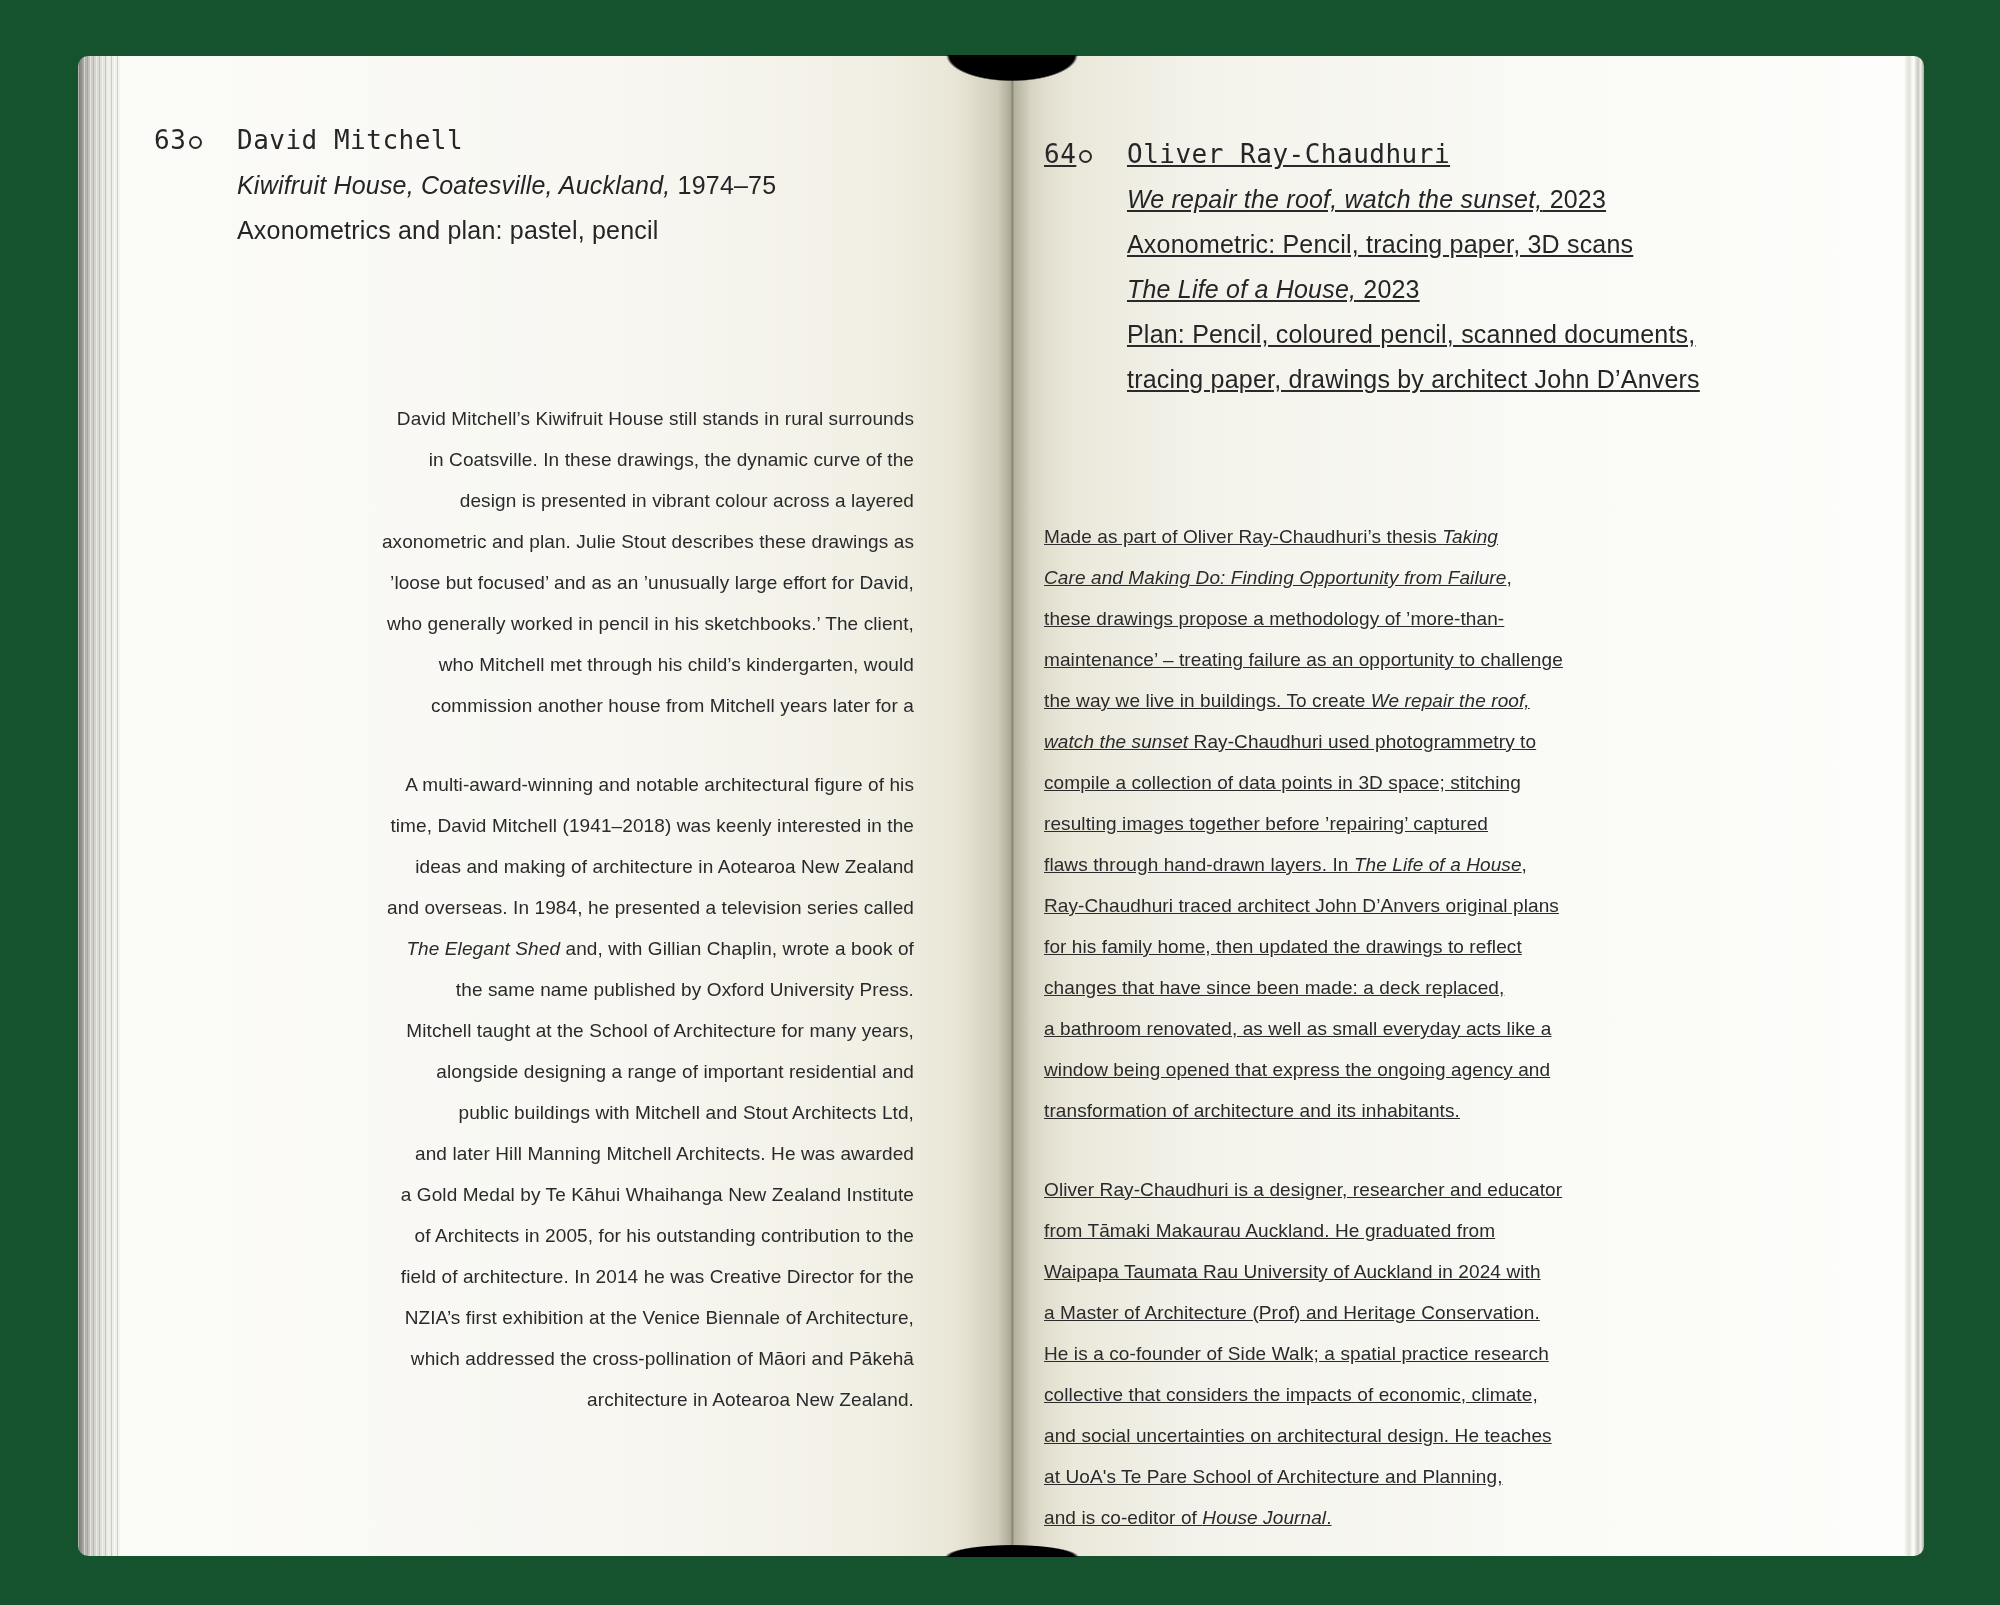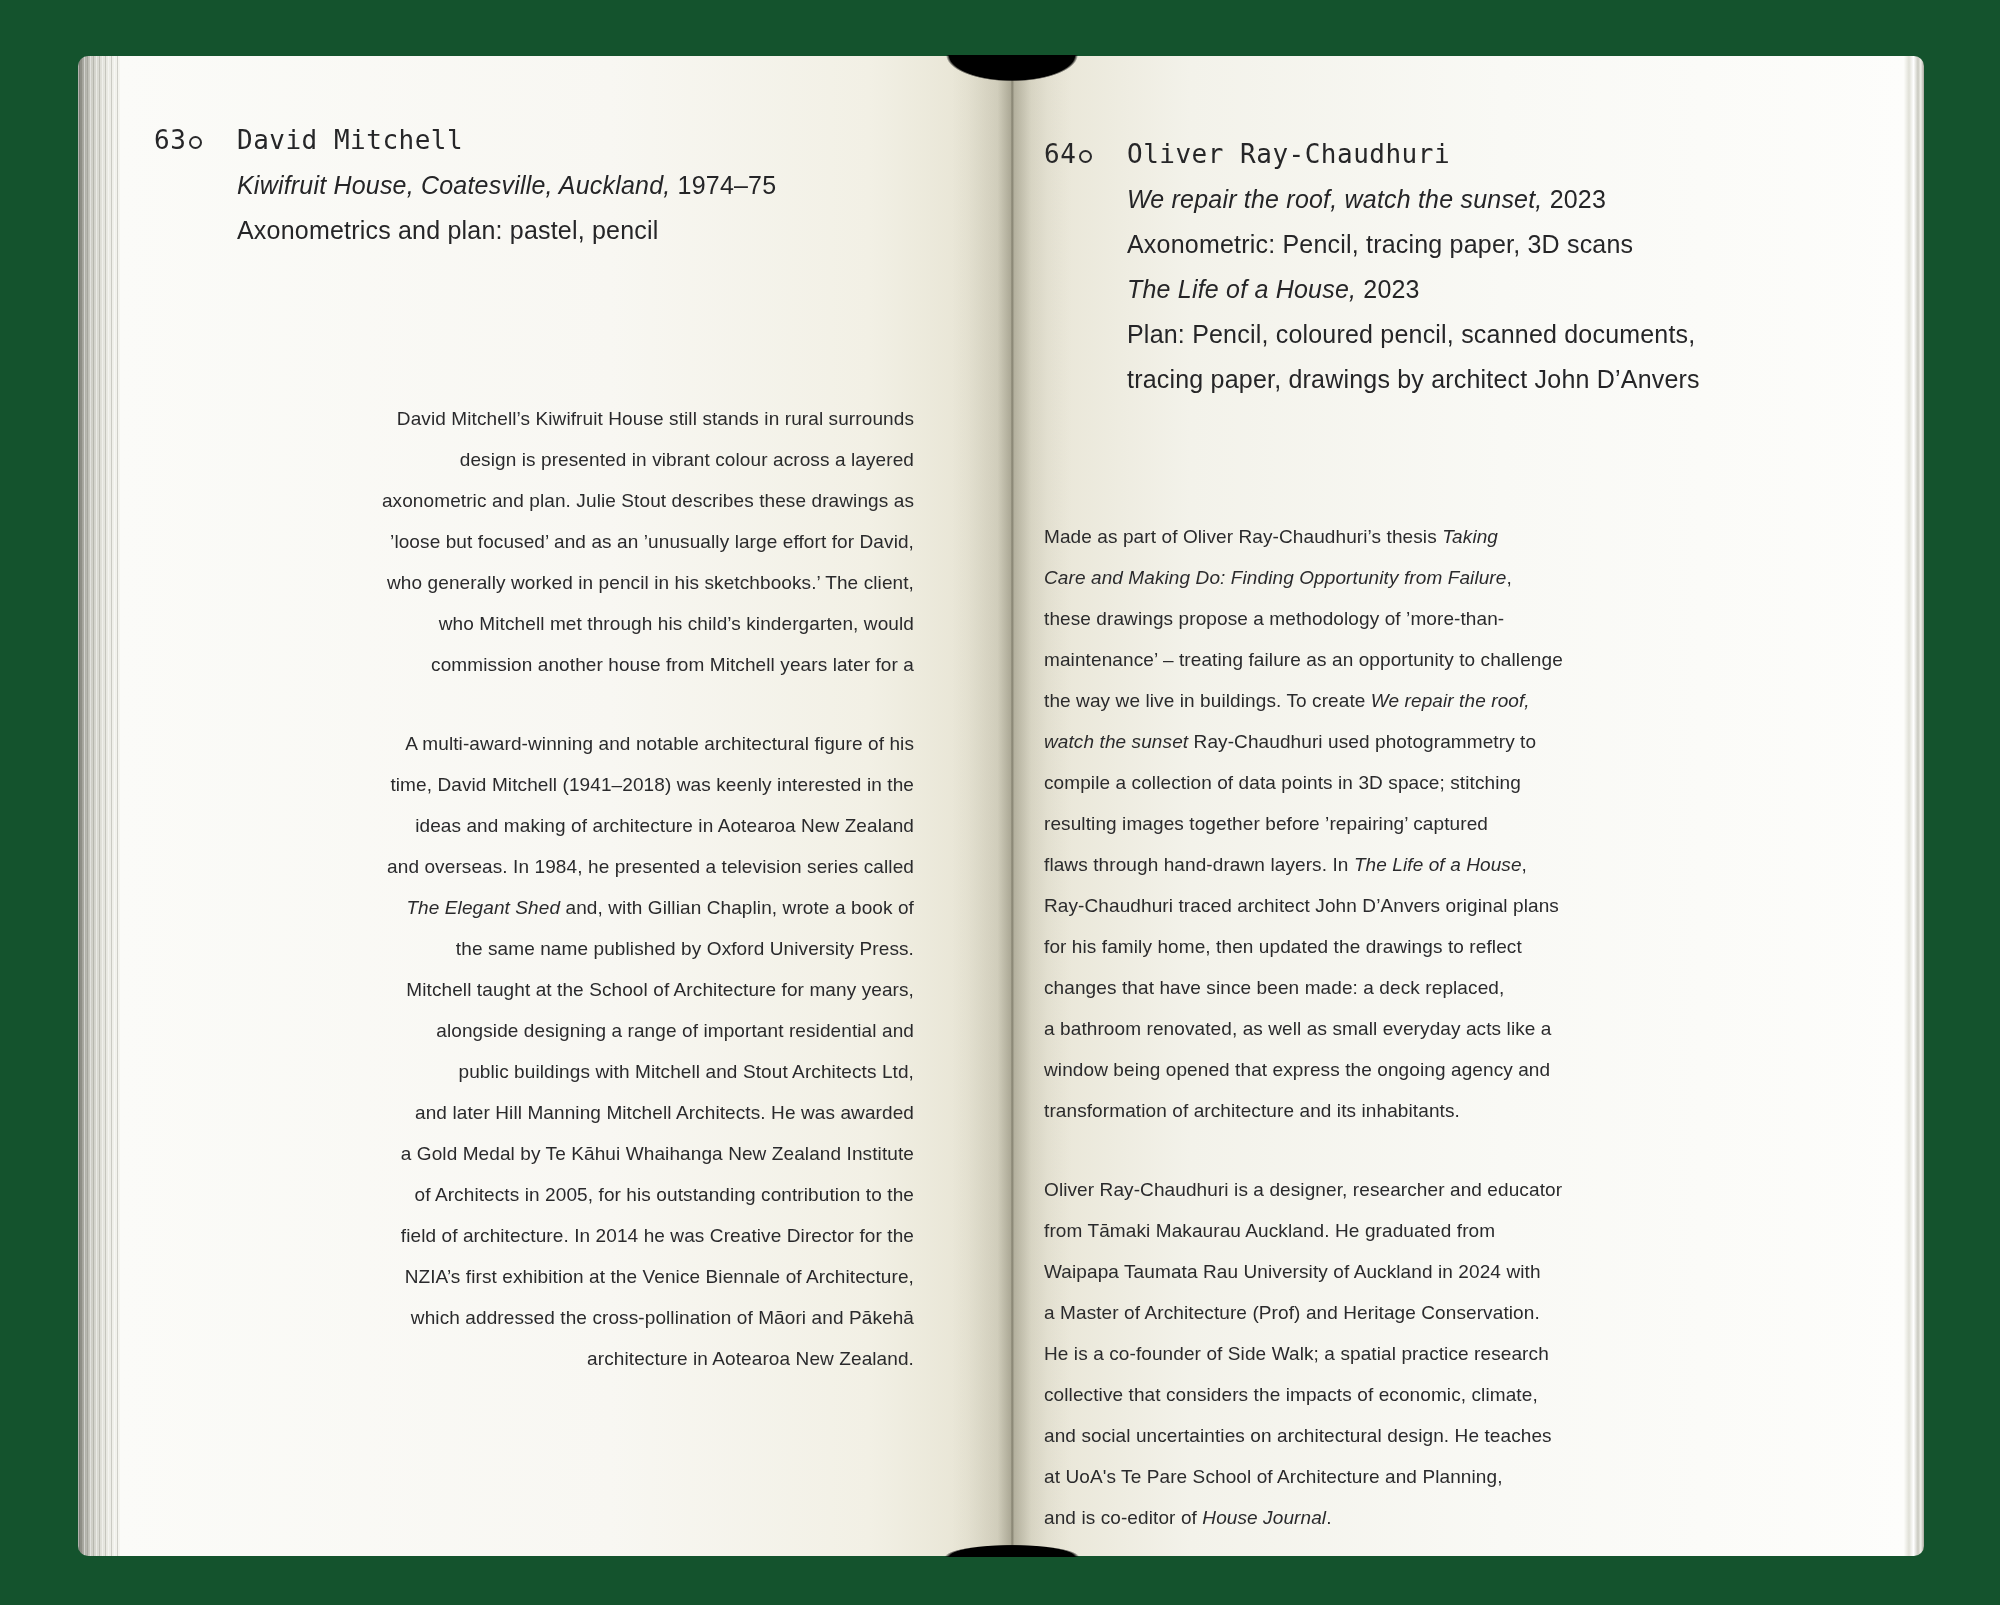--- a/index.html
+++ b/index.html
@@ -27,21 +27,21 @@
       rgba(70,66,45,.30) 49%, rgba(60,57,40,.55) 50%, rgba(70,66,45,.25) 52%,
       rgba(95,90,65,.08) 66%, rgba(0,0,0,0) 100%);}
   .spine-notch{position:absolute;pointer-events:none;}
   .spine-notch.top{left:824px;top:-1px;width:220px;height:44px;
     background:radial-gradient(ellipse 50% 100% at 50% 0%, #000 57%, rgba(0,0,0,0) 60%);}
   .spine-notch.bottom{left:814px;bottom:-1px;width:240px;height:22px;
     background:radial-gradient(ellipse 50% 100% at 50% 100%, #000 52%, rgba(0,0,0,0) 56%);}
   
   .content{position:absolute;color:#2a2a2c;}
   .page.left  .content{left:34px;top:62px;width:760px;}
-  .page.right .content{left:32px;top:76px;width:780px;}
+  .page.right .content{left:32px;top:76px;width:780px;text-decoration:underline;}
   .entry-header{display:flex;}
   .entry-num{flex:none;width:58px;}
   .mono{font-family:"DejaVu Sans Mono",monospace;font-size:26px;line-height:45px;
         letter-spacing:.5px;color:#262628;}
   .entry-dot{display:inline-block;width:9px;height:9px;border:2px solid #2a2a2c;
              border-radius:50%;margin-left:3px;}
   .entry-titles{flex:1 1 auto;margin-left:25px;}
   .title-lines .line{font-size:25px;line-height:45px;letter-spacing:.2px;color:#252527;white-space:pre;}
   .body{font-size:19px;line-height:41px;letter-spacing:.1px;}
   .body .line{white-space:pre;}
@@ -68,20 +68,21 @@
             <div class="mono">David Mitchell</div>
             <div class="title-lines">
                 <div class="line"><span class="seg it">Kiwifruit House, Coatesville, Auckland,</span><span class="seg"> 1974–75</span></div>
                 <div class="line"><span class="seg">Axonometrics and plan: pastel, pencil</span></div>
               </div>
           </div>
         </div>
         <div class="body">
             <div class="para">
               <div class="line"><span class="seg">David Mitchell’s Kiwifruit House still stands in rural surrounds</span></div>
+              <div class="line"><span class="seg">in Coatsville. In these drawings, the dynamic curve of the</span></div>
               <div class="line"><span class="seg">design is presented in vibrant colour across a layered</span></div>
               <div class="line"><span class="seg">axonometric and plan. Julie Stout describes these drawings as</span></div>
               <div class="line"><span class="seg">’loose but focused’ and as an ’unusually large effort for David,</span></div>
               <div class="line"><span class="seg">who generally worked in pencil in his sketchbooks.’ The client,</span></div>
               <div class="line"><span class="seg">who Mitchell met through his child’s kindergarten, would</span></div>
               <div class="line"><span class="seg">commission another house from Mitchell years later for a</span></div>
             </div>
             <div class="para">
               <div class="line"><span class="seg">A multi-award-winning and notable architectural figure of his</span></div>
               <div class="line"><span class="seg">time, David Mitchell (1941–2018) was keenly interested in the</span></div>

